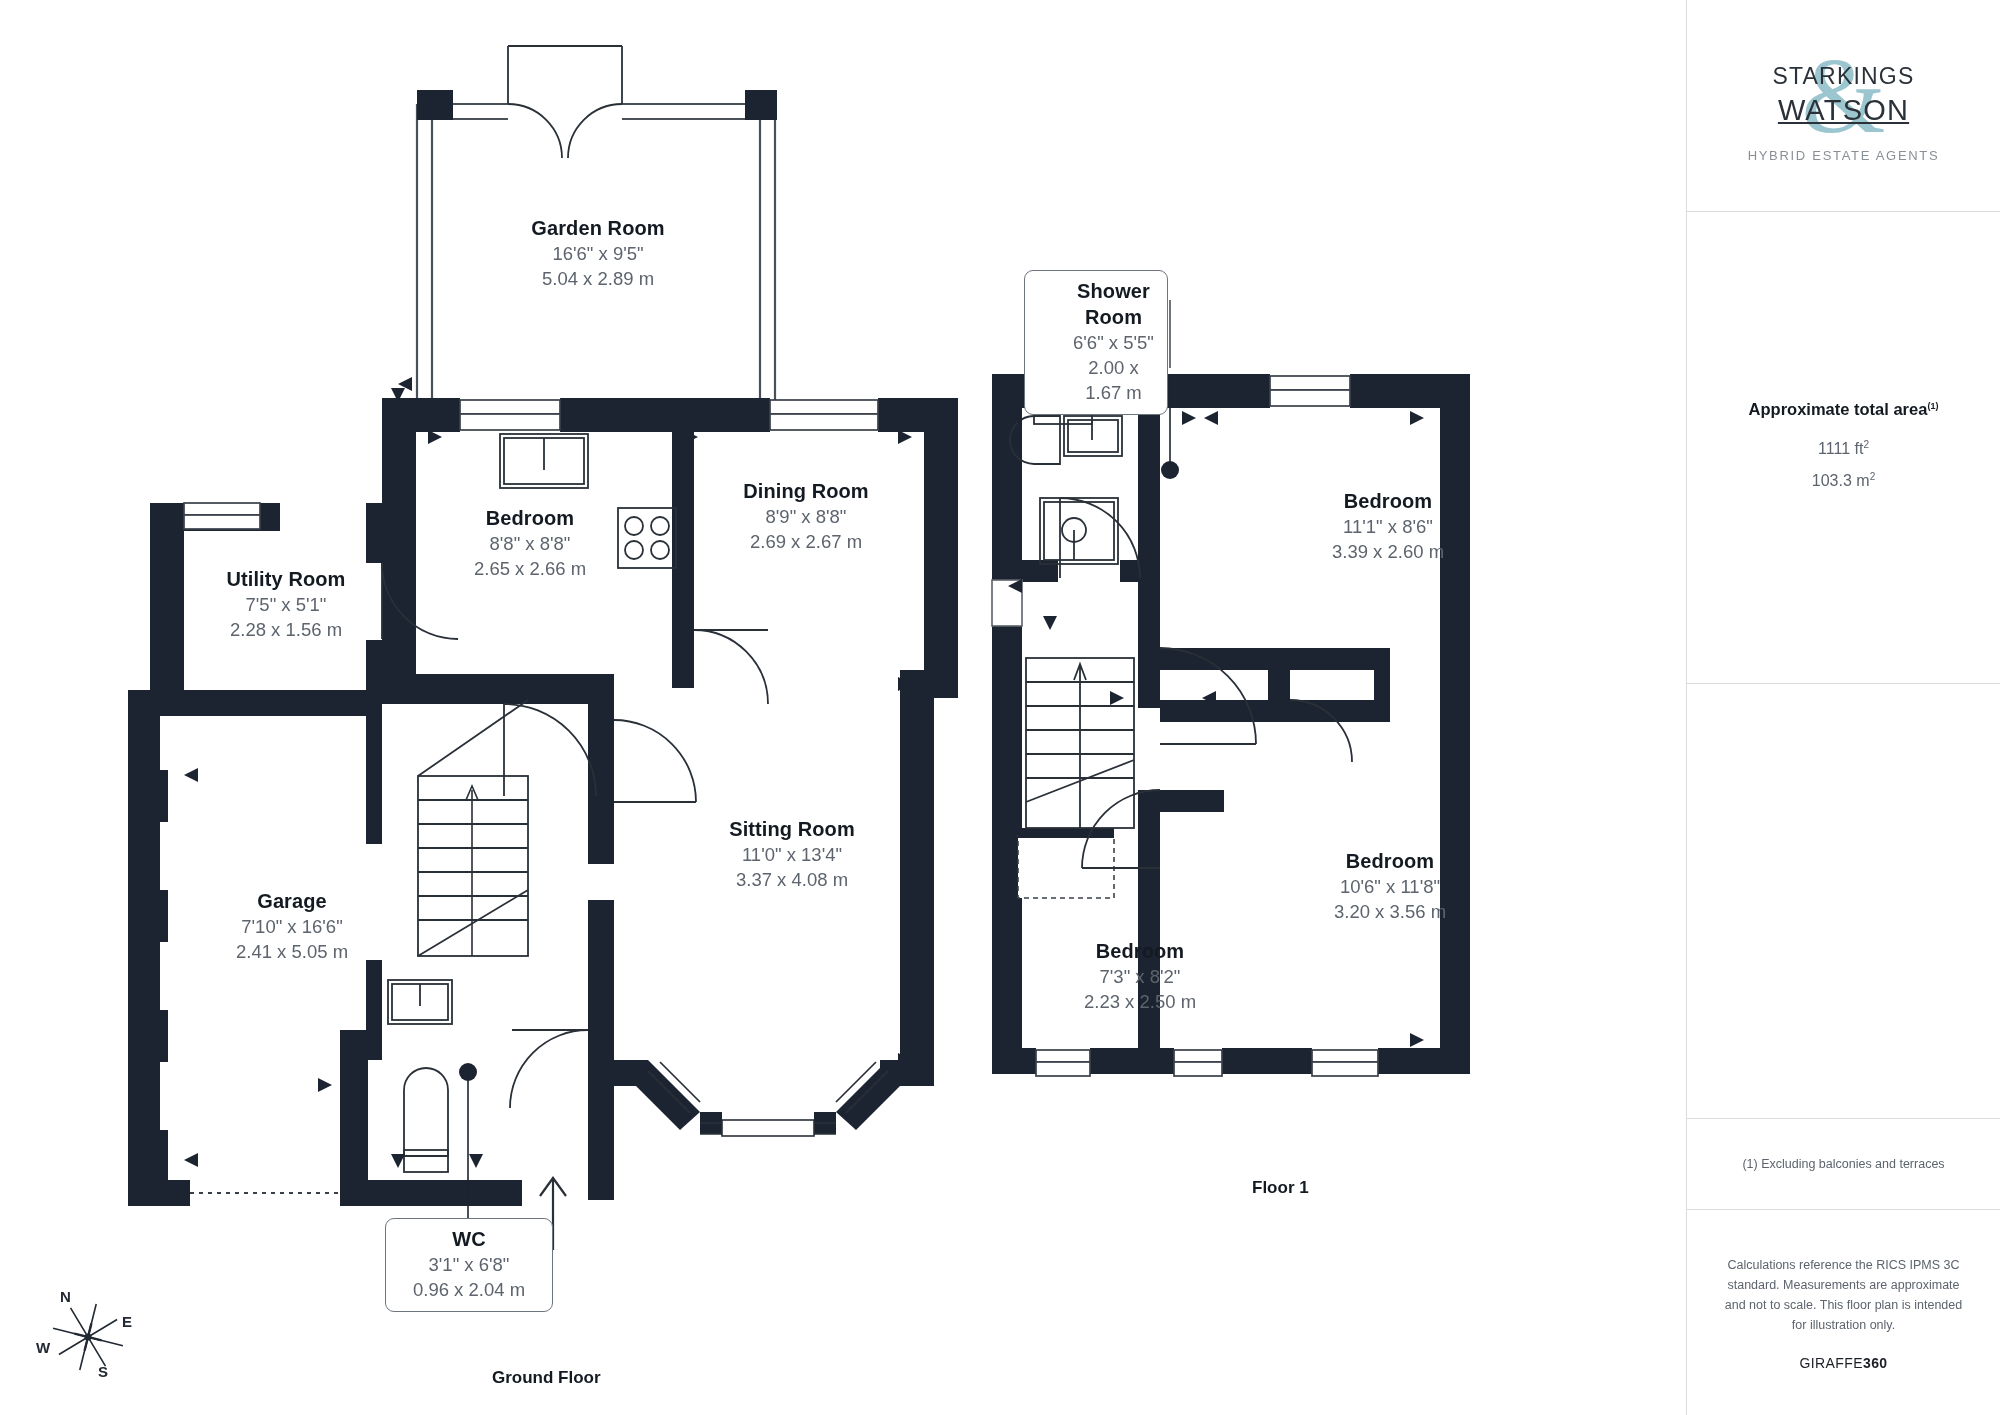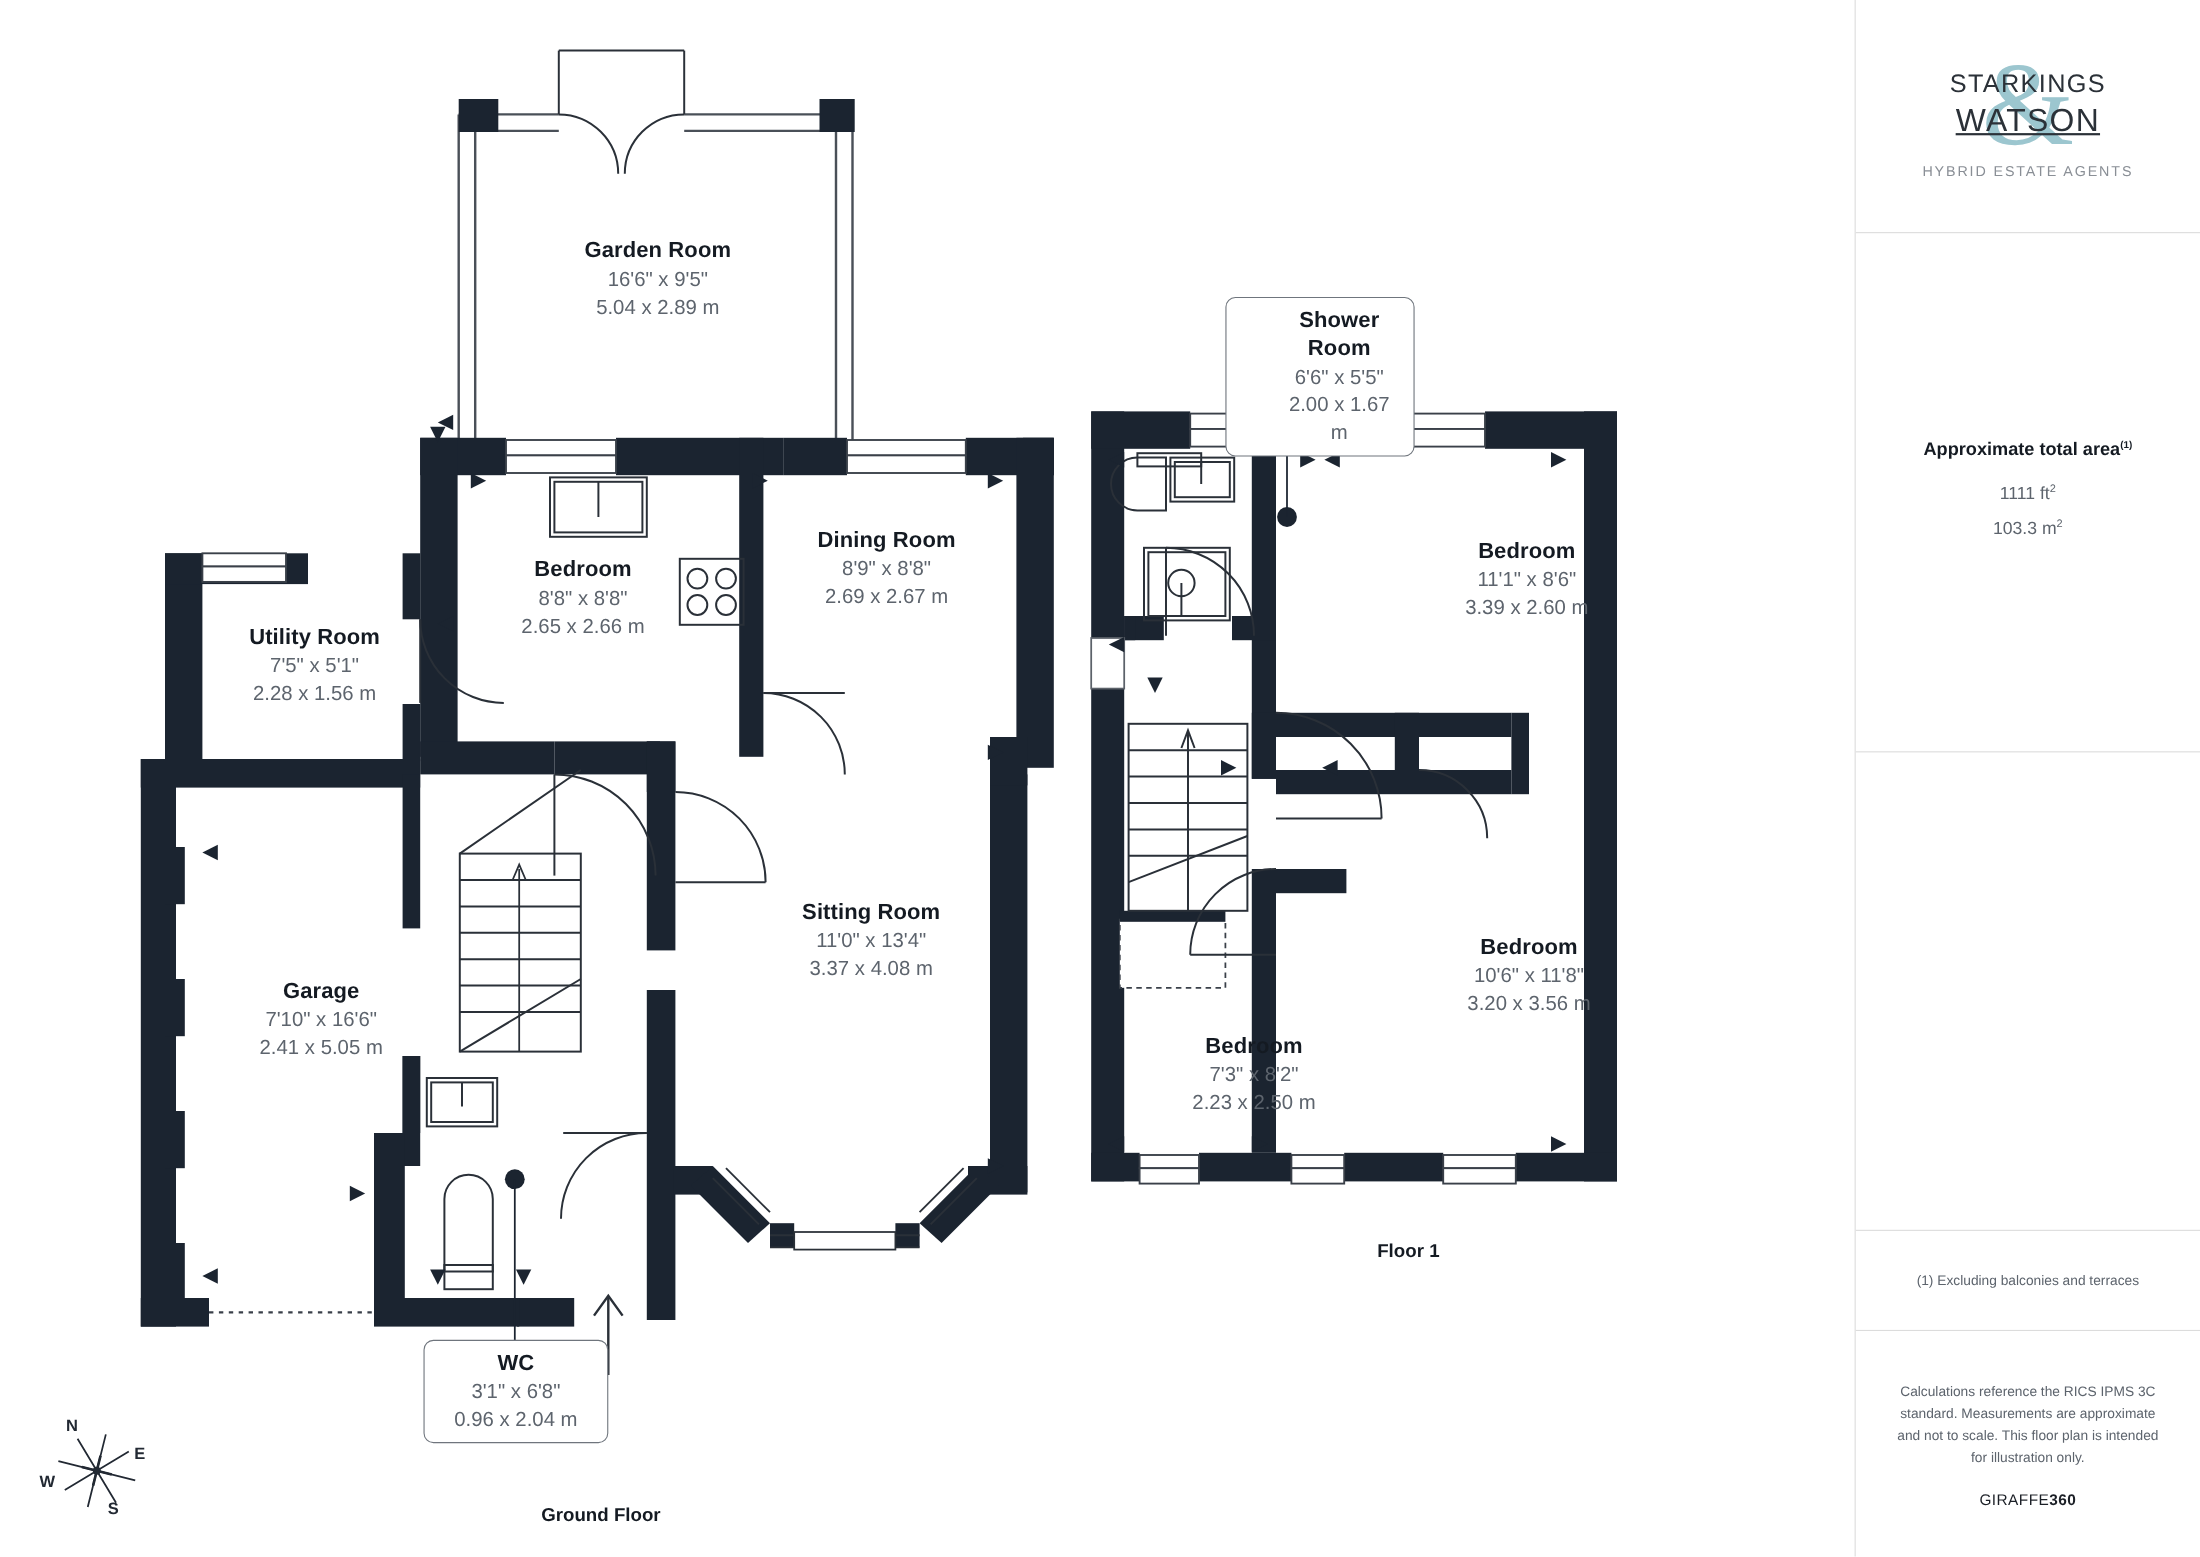--- a/index.html
+++ b/index.html
@@ -378,21 +378,21 @@
       <div class="rdim">11'0" x 13'4"</div>
       <div class="rdim">3.37 x 4.08 m</div>
     </div>
 
     <div class="callout" style="left:385px;top:1218px;width:168px;">
       <div class="rname">WC</div>
       <div class="rdim">3'1" x 6'8"</div>
       <div class="rdim">0.96 x 2.04 m</div>
     </div>
 
-    <div class="callout" style="left:1114px;top:270px;width:172px;padding-left:48px;">
+    <div class="callout" style="left:1024px;top:270px;width:144px;padding-left:48px;">
       <div class="rname">Shower Room</div>
       <div class="rdim">6'6" x 5'5"</div>
       <div class="rdim">2.00 x 1.67 m</div>
     </div>
 
     <div class="rlabel" style="left:1258px;top:488px;width:260px;">
       <div class="rname">Bedroom</div>
       <div class="rdim">11'1" x 8'6"</div>
       <div class="rdim">3.39 x 2.60 m</div>
     </div>
@@ -403,21 +403,21 @@
       <div class="rdim">3.20 x 3.56 m</div>
     </div>
 
     <div class="rlabel" style="left:1010px;top:938px;width:260px;">
       <div class="rname">Bedroom</div>
       <div class="rdim">7'3" x 8'2"</div>
       <div class="rdim">2.23 x 2.50 m</div>
     </div>
 
     <div class="floorlabel" style="left:492px;top:1368px;">Ground Floor</div>
-    <div class="floorlabel" style="left:1252px;top:1128px;">Floor 1</div>
+    <div class="floorlabel" style="left:1252px;top:1178px;">Floor 1</div>
 
     <div class="compass">
       <svg viewBox="0 0 110 100" width="110" height="100">
         <g stroke="#222933" stroke-width="1.6" fill="none" transform="translate(52,52) rotate(14)">
           <path d="M0,-34 L0,34 M-36,0 L36,0 M-24,-24 L24,24 M-24,24 L24,-24"></path>
           <path d="M0,-14 L0,14 M-14,0 L14,0" stroke-width="2.4"></path>
         </g>
         <circle cx="52" cy="52" r="3.6" fill="#222933"></circle>
       </svg>
       <div class="cdir" style="left:24px;top:3px;">N</div>

